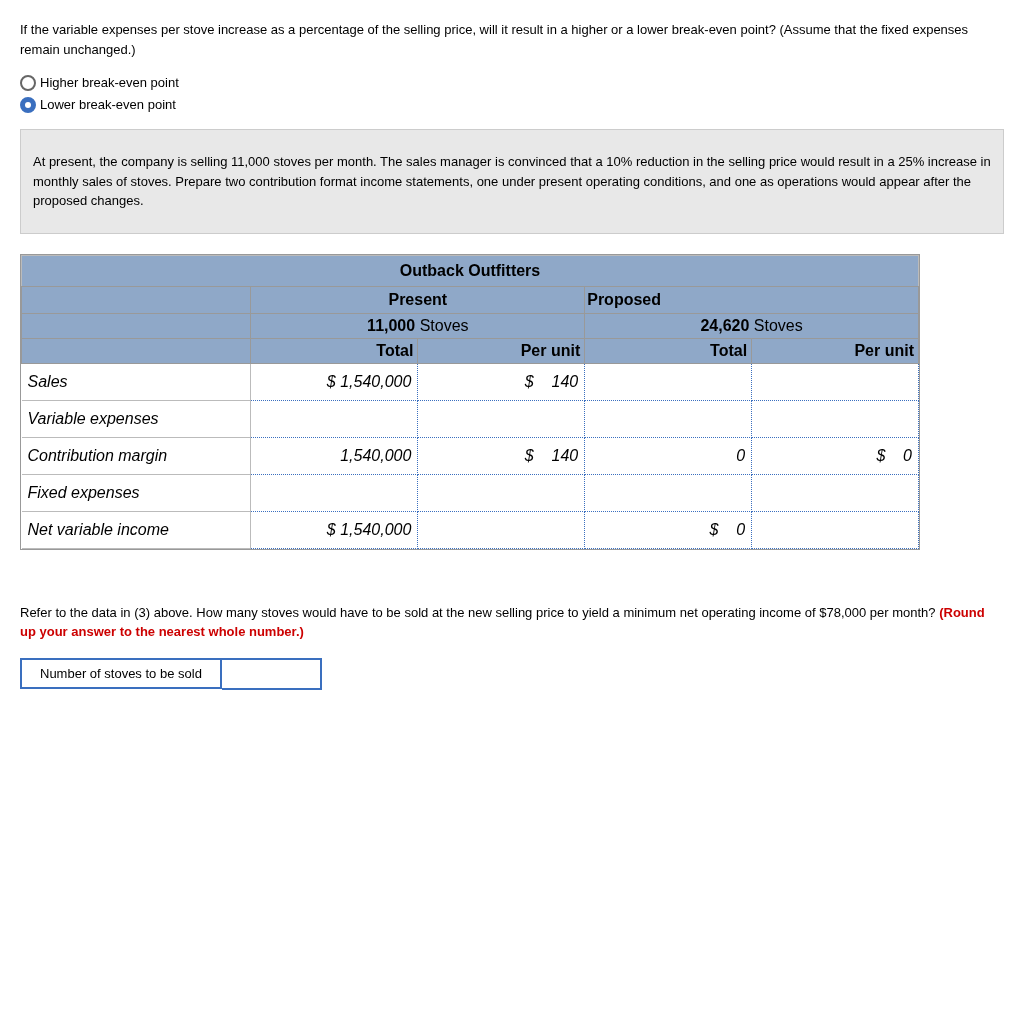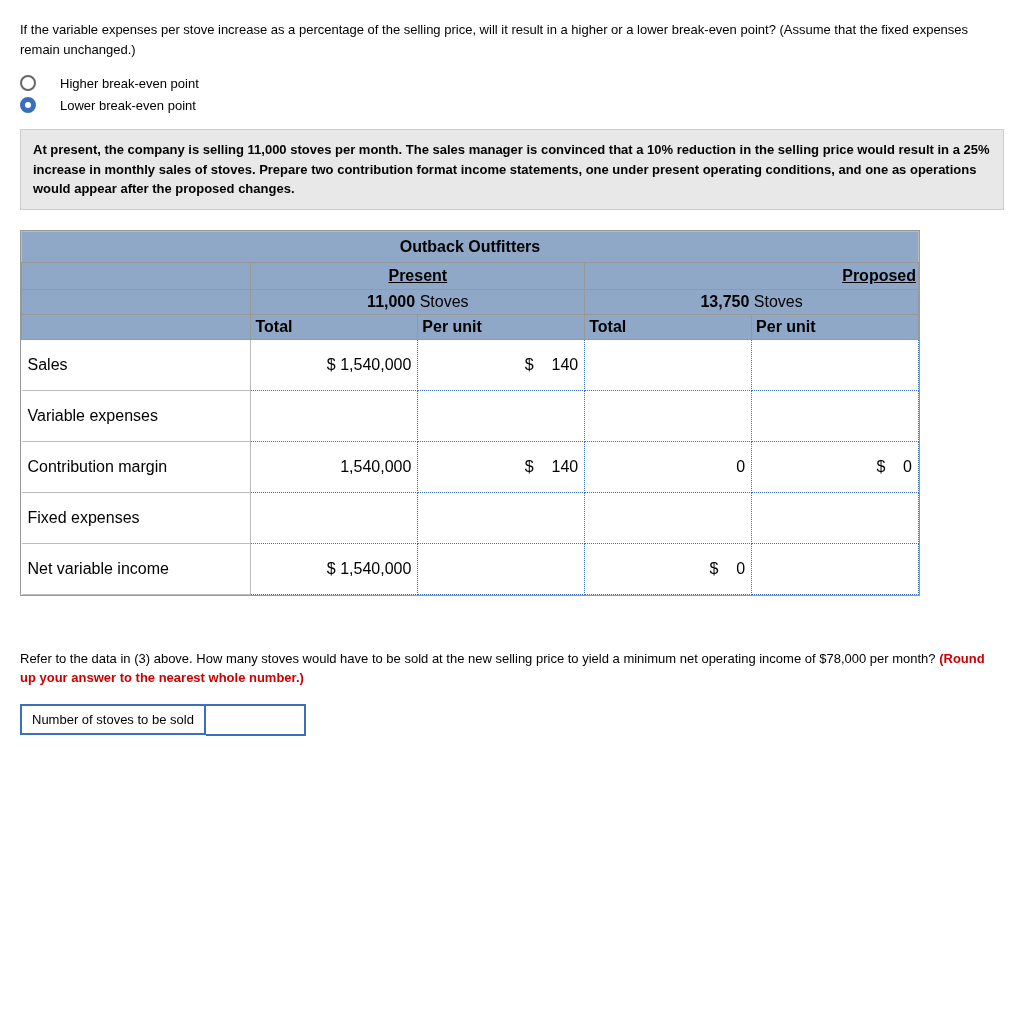--- a/index.html
+++ b/index.html
@@ -16,23 +16,23 @@
       margin-bottom: 16px;
       line-height: 1.5;
     }
 
     .radio-group {
       margin: 10px 0 16px 0;
     }
 
     .radio-item {
       display: flex;
-      align-items: center;
+      align-items: flex-start;
       margin-bottom: 6px;
-      gap: 24px;
+      gap: 4px;
     }
 
     .radio-circle {
       width: 16px;
       height: 16px;
       border-radius: 50%;
       border: 2px solid #666;
       display: flex;
       align-items: center;
       justify-content: center;
@@ -47,25 +47,24 @@
     .radio-circle.selected::after {
       content: '';
       width: 6px;
       height: 6px;
       border-radius: 50%;
       background: #fff;
     }
 
     .highlight-block {
       background: #e8e8e8;
-      padding: 10px 12px;
+      padding: 22px 12px;
       margin-bottom: 20px;
       line-height: 1.5;
       border: 1px solid #ccc;
-      font-weight: bold;
     }
 
     
     .table-container {
       margin-bottom: 30px;
       border: 1px solid #999;
       display: inline-block;
       width: 100%;
       max-width: 900px;
     }
@@ -82,32 +81,31 @@
       font-weight: bold;
       padding: 6px 4px;
       border-bottom: 1px solid #999;
     }
 
     .header-section {
       background: #8fa8c8;
       text-align: center;
       font-weight: bold;
       padding: 4px 2px;
-      text-decoration: underline;
     }
 
     .header-sub {
       background: #8fa8c8;
       text-align: center;
       padding: 3px 2px;
     }
 
     .header-col {
       background: #8fa8c8;
-      text-align: left;
+      text-align: right;
       font-weight: bold;
       padding: 3px 4px;
       border: 1px solid #999;
     }
 
     td, th {
       border: 1px solid #bbb;
       padding: 4px 6px;
     }
 
@@ -120,22 +118,23 @@
     .cell-value {
       text-align: right;
       margin-top: 48px;
     }
 
     .header-span {
       background: #8fa8c8;
     }
 
     tr.data-row td {
-      padding: 16px 6px;
+      padding: 9px 6px;
       height: 32px;
+      font-style: italic;
     }
 
     .refer-block {
       margin-top: 20px;
       margin-bottom: 16px;
       line-height: 1.5;
     }
 
     .refer-block .highlight-red {
       color: #cc0000;
@@ -144,21 +143,21 @@
 
     .input-row {
       display: flex;
       align-items: center;
       gap: 0;
       margin-top: 8px;
     }
 
     .input-label-box {
       border: 2px solid #3a6fbf;
-      padding: 6px 10px;
+      padding: 6px 18px;
       background: #fff;
       font-size: 13px;
     }
 
     .input-field-box {
       border: 2px solid #3a6fbf;
       border-left: none;
       padding: 6px 30px 6px 10px;
       background: #fff;
       min-width: 100px;
@@ -202,32 +201,32 @@
   <table>
     <thead>
       <tr>
         <td colspan="5" class="header-title">Outback Outfitters</td>
       </tr>
       <tr>
         <td class="header-span" style="border:1px solid #999;"></td>
         <td colspan="2" class="header-section" style="border:1px solid #999; text-align:center;">
           <span>Present</span>
         </td>
-        <td colspan="2" class="header-section" style="border:1px solid #999; text-align:right;">
+        <td colspan="2" class="header-section" style="border:1px solid #999; text-align:left;">
           <span>Proposed</span>
         </td>
       </tr>
       <tr>
         <td class="header-span" style="border:1px solid #999;"></td>
         <td colspan="2" class="header-sub" style="border:1px solid #999; text-align:center;margin-top:8px;">
           <strong>11,000</strong>
           <span>Stoves</span>
         </td>
         <td colspan="2" class="header-sub" style="border:1px solid #999; text-align:center;">
-          <strong>13,750</strong>
+          <strong>24,620</strong>
           <span>Stoves</span>
         </td>
       </tr>
       <tr>
         <td class="header-span" style="border:1px solid #999; width:22%;"></td>
         <td class="header-col" style="width:16%;">Total</td>
         <td class="header-col" style="width:16%;">Per unit</td>
         <td class="header-col" style="width:16%;">Total</td>
         <td class="header-col" style="width:16%;">Per unit</td>
       </tr>

